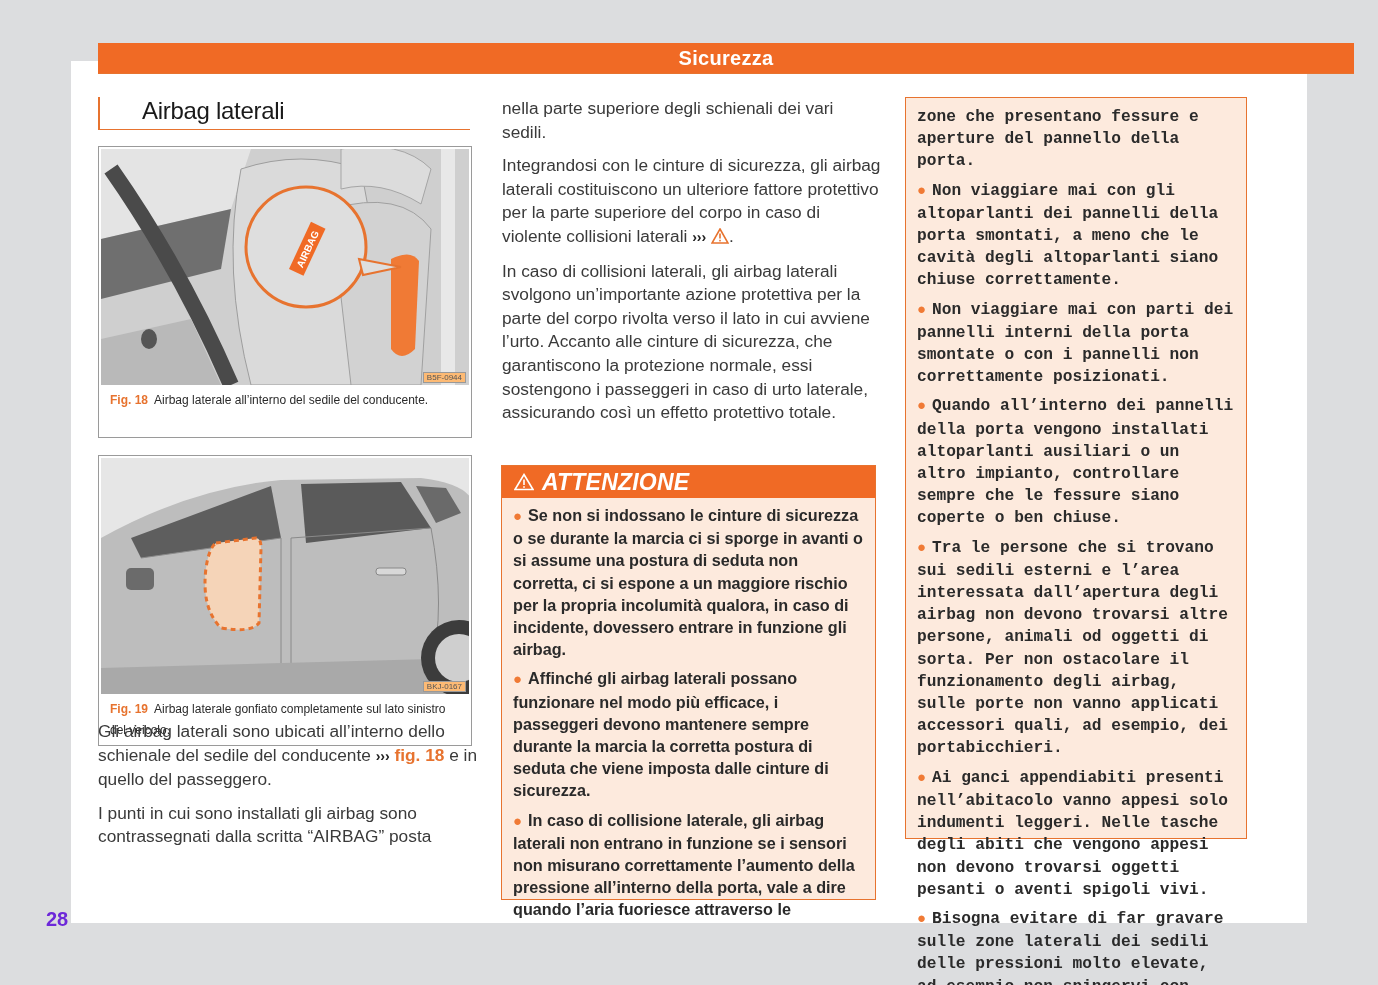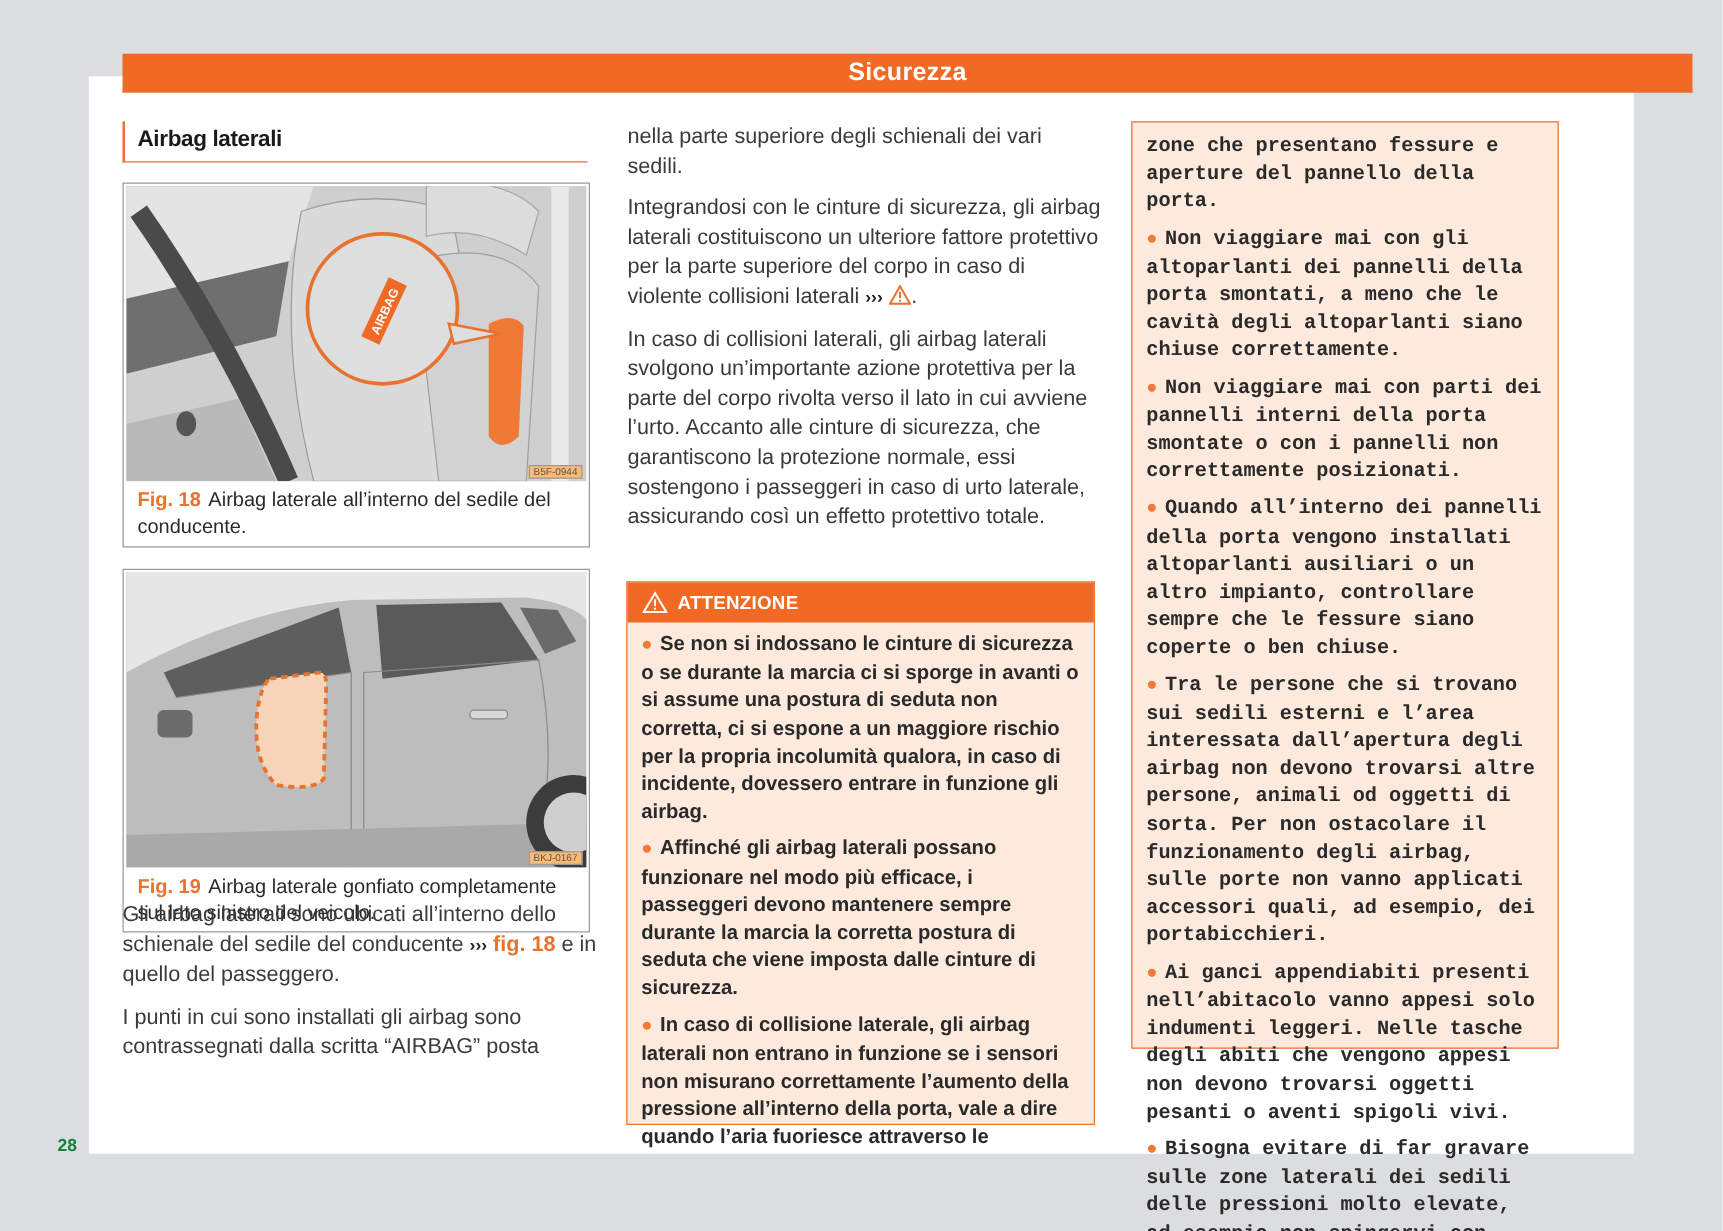--- a/index.html
+++ b/index.html
@@ -3,50 +3,50 @@
 <meta charset="utf-8">
 <style>
   * { box-sizing: border-box; margin: 0; padding: 0; }
   html, body { width: 1378px; height: 985px; overflow: hidden; }
   body { background: #dcdddf; position: relative; font-family: "Liberation Sans", "DejaVu Sans", sans-serif; color: #2a2a2a; }
 
   .page { position: absolute; left: 71px; top: 61px; width: 1236px; height: 862px; background: #ffffff; }
   .header-bar { position: absolute; left: 98px; top: 43px; width: 1256px; height: 31px; background: #f06a25; border-bottom: 1px solid #e7732f; }
   .header-bar span { position: absolute; left: 0; right: 0; top: 4px; text-align: center; color: #fff; font-size: 20px; font-weight: bold; letter-spacing: 0.3px; }
 
-  .page-number { position: absolute; left: 46px; top: 908px; font-size: 14px; font-weight: bold; color: #15803d; }
+  .page-number { position: absolute; left: 46px; top: 908px; font-size: 20px; font-weight: bold; color: #6d28d9; }
 
   
   .section-title { position: absolute; left: 98px; top: 97px; width: 372px; height: 33px; border-left: 2px solid #e7732f; border-bottom: 1.5px solid #e7732f; padding-left: 10px; }
-  .section-title span { font-size: 18px; font-weight: bold; color: #1a1a1a; line-height: 28px; letter-spacing: -0.3px; }
+  .section-title span { font-size: 24px; font-weight: normal; color: #1a1a1a; line-height: 28px; letter-spacing: -0.3px; margin-left: 32px; }
 
   .figure { position: absolute; left: 98px; width: 374px; border: 1px solid #9a9a9a; background: #fff; }
   .fig18 { top: 146px; height: 292px; }
   .fig19 { top: 455px; height: 291px; }
   .figure .art { position: absolute; left: 2px; top: 2px; right: 2px; height: 236px; overflow: hidden; background: #c9c9c9; }
   .fig19 .art { height: 236px; }
   .figure .code { position: absolute; right: 3px; bottom: 2px; font-size: 8px; color: #555; background: #fdba74; border: 1px solid #999; padding: 0 3px; }
-  .figure .caption { position: absolute; left: 11px; top: 243px; right: 8px; font-size: 16px; line-height: 21px; color: #2a2a2a; }
+  .figure .caption { position: absolute; left: 11px; top: 243px; right: 8px; font-size: 12px; line-height: 21px; color: #2a2a2a; }
   .figure .caption .fignum { color: #e7732f; font-weight: bold; margin-right: 6px; }
 
   .body-text { position: absolute; font-size: 17.3px; line-height: 23.6px; color: #3a3a3a; }
   .body-text p { margin-bottom: 10px; }
   .body-text .link { color: #e7732f; font-weight: bold; }
   .body-text .arrows { font-weight: bold; font-size: 14px; color: #222; }
   .col1-text { left: 98px; top: 720px; width: 380px; }
   .col2-text { left: 502px; top: 97px; width: 380px; }
 
   .warn-glyph { display: inline-block; width: 18px; height: 16px; vertical-align: -2px; }
 
   
   .warn-box { position: absolute; border: 1.5px solid #e7732f; background: #fdeadd; }
   .warn-box1 { left: 501px; top: 465px; width: 375px; height: 435px; }
   .warn-box2 { left: 905px; top: 97px; width: 342px; height: 742px; font-family: Liberation Mono, monospace; }
   .warn-head { height: 32px; background: #f06a25; display: flex; align-items: center; padding-left: 12px; }
-  .warn-head span { color: #fff; font-size: 15px; font-weight: bold; margin-left: 8px; letter-spacing: 0.2px; }
+  .warn-head span { color: #fff; font-size: 23px; font-weight: bold; margin-left: 8px; letter-spacing: 0.2px; font-style: italic; }
   .warn-body { padding: 6px 10px 0 11px; font-size: 16.2px; line-height: 22.2px; font-weight: bold; color: #2a2a2a; }
   .warn-body p { margin-bottom: 7px; }
   .warn-body .bullet { color: #f07a35; margin-right: 6px; font-size: 15px; }
   .warn-box2 .warn-body { padding-top: 8px; }
 </style>
 </head>
 <body>
 
 <div class="page"></div>
 

